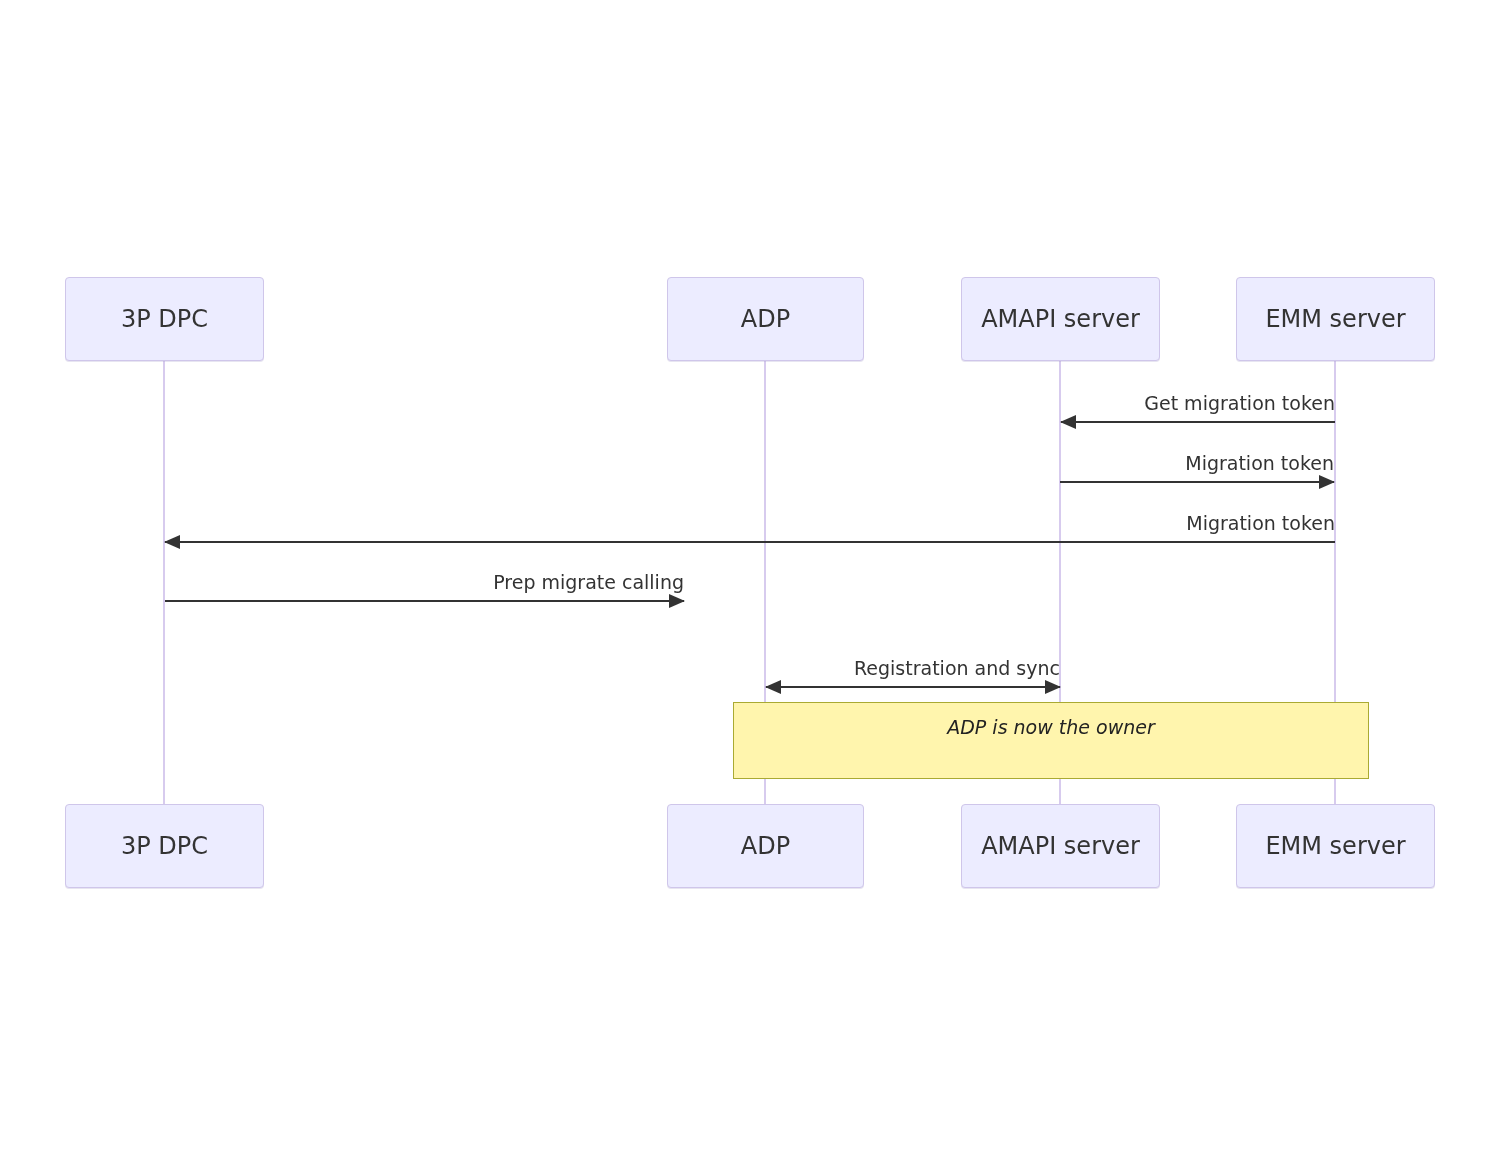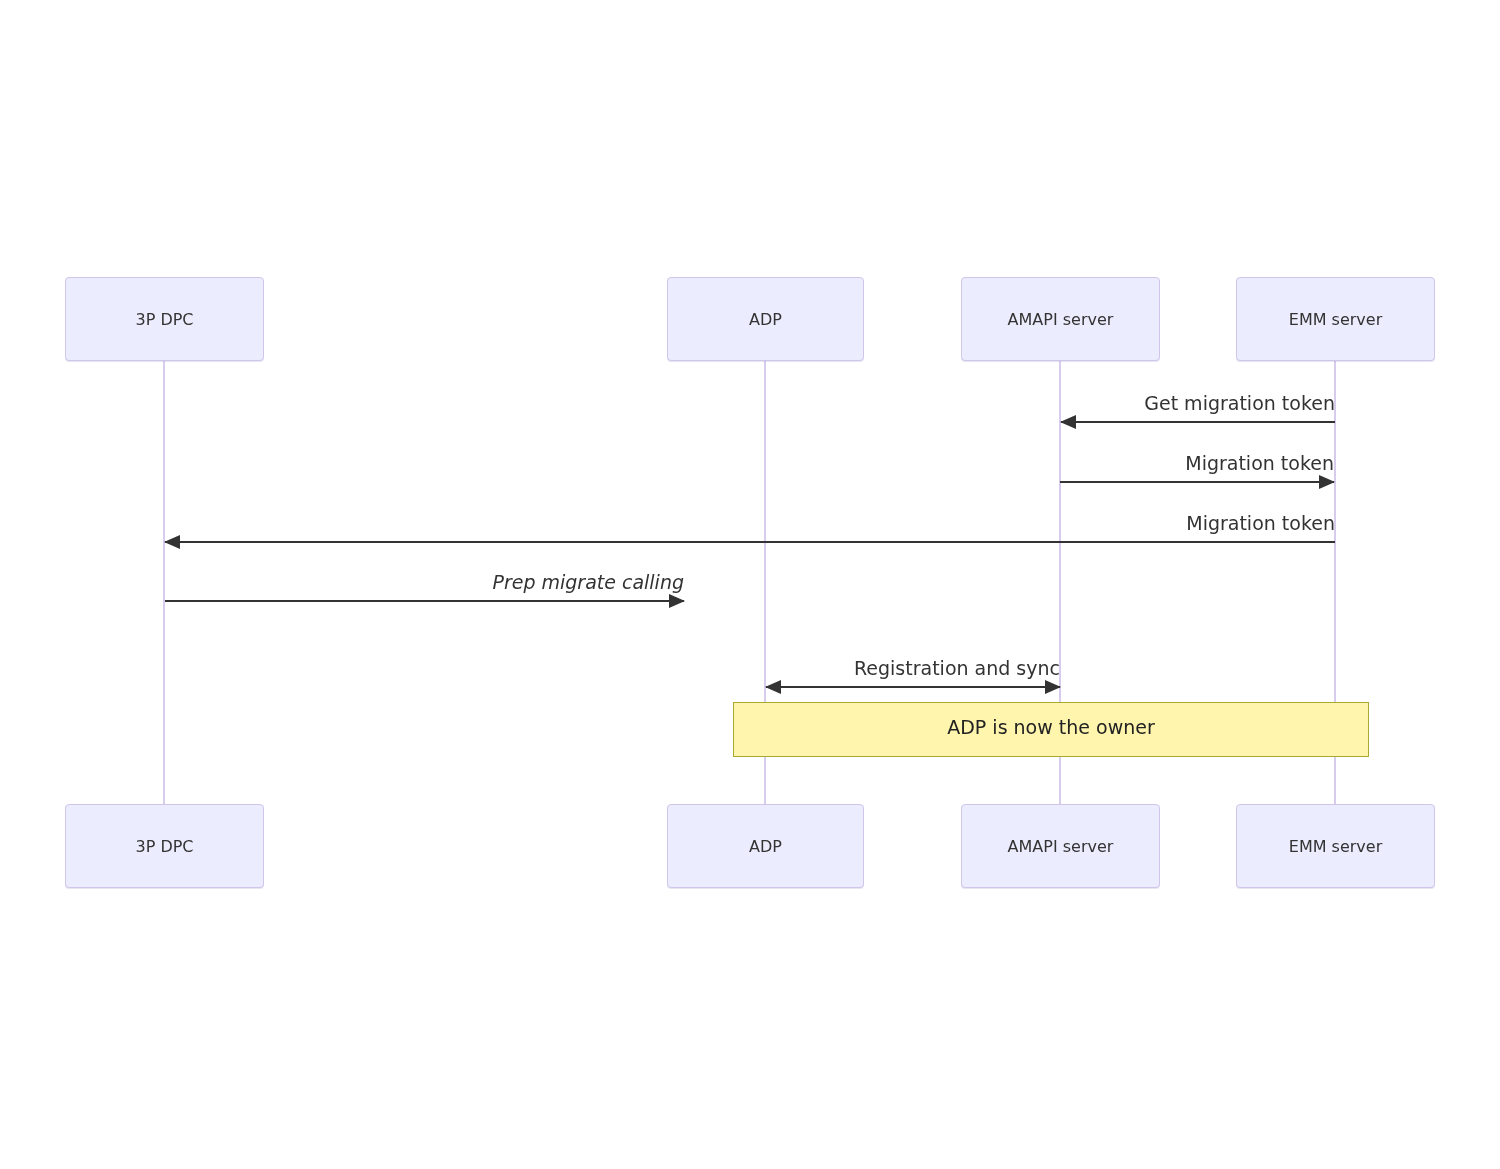--- a/index.html
+++ b/index.html
@@ -30,21 +30,21 @@
     height: 84px;
     background: var(--actor-fill);
     border: 1px solid var(--actor-border);
     border-radius: 4px;
     display: flex;
     align-items: center;
     justify-content: center;
     box-shadow: 0 1px 0 rgba(160,150,200,0.25);
   }
   .actor-label {
-    font-size: 16px;
+    font-size: 24px;
     color: var(--text-color);
     white-space: nowrap;
   }
   
   .lifeline {
     position: absolute;
     top: 361px;
     height: 443px;
     width: 2px;
     background: var(--lifeline);
@@ -128,36 +128,36 @@
     </div>
   </div>
 
   <div class="message" style="left:165px; top:509px; width:1170px;">
     <div class="msg-label">Migration token</div>
     <div class="msg-line">
       <span class="arrowhead left"></span>
     </div>
   </div>
 
-  <div class="message" style="left:165px; top:568px; width:519px;font-style:italic;">
+  <div class="message" style="left:165px; top:568px; width:519px;">
     <div class="msg-label">Prep migrate calling</div>
     <div class="msg-line">
       <span class="arrowhead right"></span>
     </div>
   </div>
 
   <div class="message" style="left:766px; top:654px; width:294px;">
     <div class="msg-label">Registration and sync</div>
     <div class="msg-line">
       <span class="arrowhead left"></span>
       <span class="arrowhead right"></span>
     </div>
   </div>
 
-  <div class="note" style="left:733px; top:702px; width:636px; height:55px;">
+  <div class="note" style="left:733px; top:702px; width:636px; height:77px;font-style:italic;">
     <div class="note-line">ADP is now the owner</div>
   </div>
 
   <div class="actor-box" style="left:65px;   top:804px; width:199px;">
     <span class="actor-label">3P DPC</span>
   </div>
   <div class="actor-box" style="left:667px;  top:804px; width:197px;">
     <span class="actor-label">ADP</span>
   </div>
   <div class="actor-box" style="left:961px;  top:804px; width:199px;">

